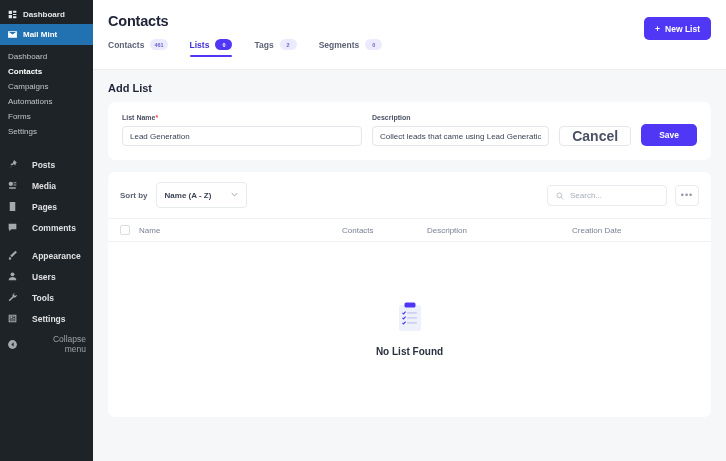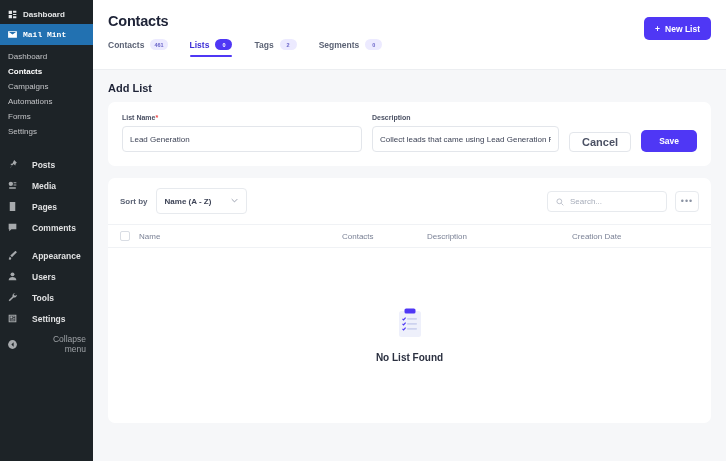--- a/index.html
+++ b/index.html
@@ -16,21 +16,21 @@
     width: 93px; height: 461px; flex: 0 0 93px;
     background: #1d2327; color: #c3c4c7;
     font-size: 8px; padding-top: 5px;
   }
   .wp-top-row {
     display: flex; align-items: center; gap: 5px;
     padding: 4px 7px; font-size: 8px; color: #e6e7e8; font-weight: 700;
   }
   .wp-mailmint {
     display: flex; align-items: center; gap: 5px;
-    padding: 5px 7px; background: #2271b1; color: #fff; font-weight: 700; font-family: Liberation Mono, monospace;
+    padding: 5px 7px; background: #2271b1; color: #fff; font-weight: 700;
   }
   .wp-sub { padding: 4px 0 8px 0; background:#1d2327; }
   .wp-sub-item {
     padding: 3px 7px 3px 8px; font-size: 8px; color: #c3c4c7;
   }
   .wp-sub-item.active { color: #fff; font-weight: 700; }
   .wp-group { padding-top: 7px; }
   .wp-item {
     display: flex; align-items: center; gap: 14px;
     padding: 5px 7px; font-size: 8.5px; color: #e0e1e2; font-weight: 600;
@@ -76,27 +76,27 @@
   .form-card {
     background: #fff; border-radius: 7px; padding: 12px 14px 14px 14px;
     display: flex; align-items: flex-end; gap: 10px;
   }
   .field { display: flex; flex-direction: column; gap: 5px; }
   .field.name { width: 240px; }
   .field.desc { flex: 1; }
   .field-label { font-size: 7px; font-weight: 700; color: #4b5164; }
   .req { color: #ef4444; }
   .field-input {
-    height: 26px; border: 1px solid #e3e6eb; border-radius: 4px;
+    height: 20px; border: 1px solid #e3e6eb; border-radius: 4px;
     background: #fff; padding: 0 7px; font-size: 8px; color: #3d4356;
     font-family: "Liberation Sans", sans-serif; outline: none; width: 100%;
   }
   .btn-cancel {
     height: 20px; padding: 0 12px; border: 1px solid #e3e6eb; border-radius: 4px;
-    background: #fff; font-size: 11px; font-weight: 600; color: #4b5164; cursor: pointer;
+    background: #fff; font-size: 14px; font-weight: 600; color: #4b5164; cursor: pointer;
     font-family: "Liberation Sans", sans-serif;
   }
   .save-wrap { position: relative; }
   .btn-save {
     height: 22px; padding: 0 18px; border: none; border-radius: 5px;
     background: #4f37f5; color: #fff; font-size: 8.5px; font-weight: 700; cursor: pointer;
     font-family: "Liberation Sans", sans-serif;
   }
 
   

